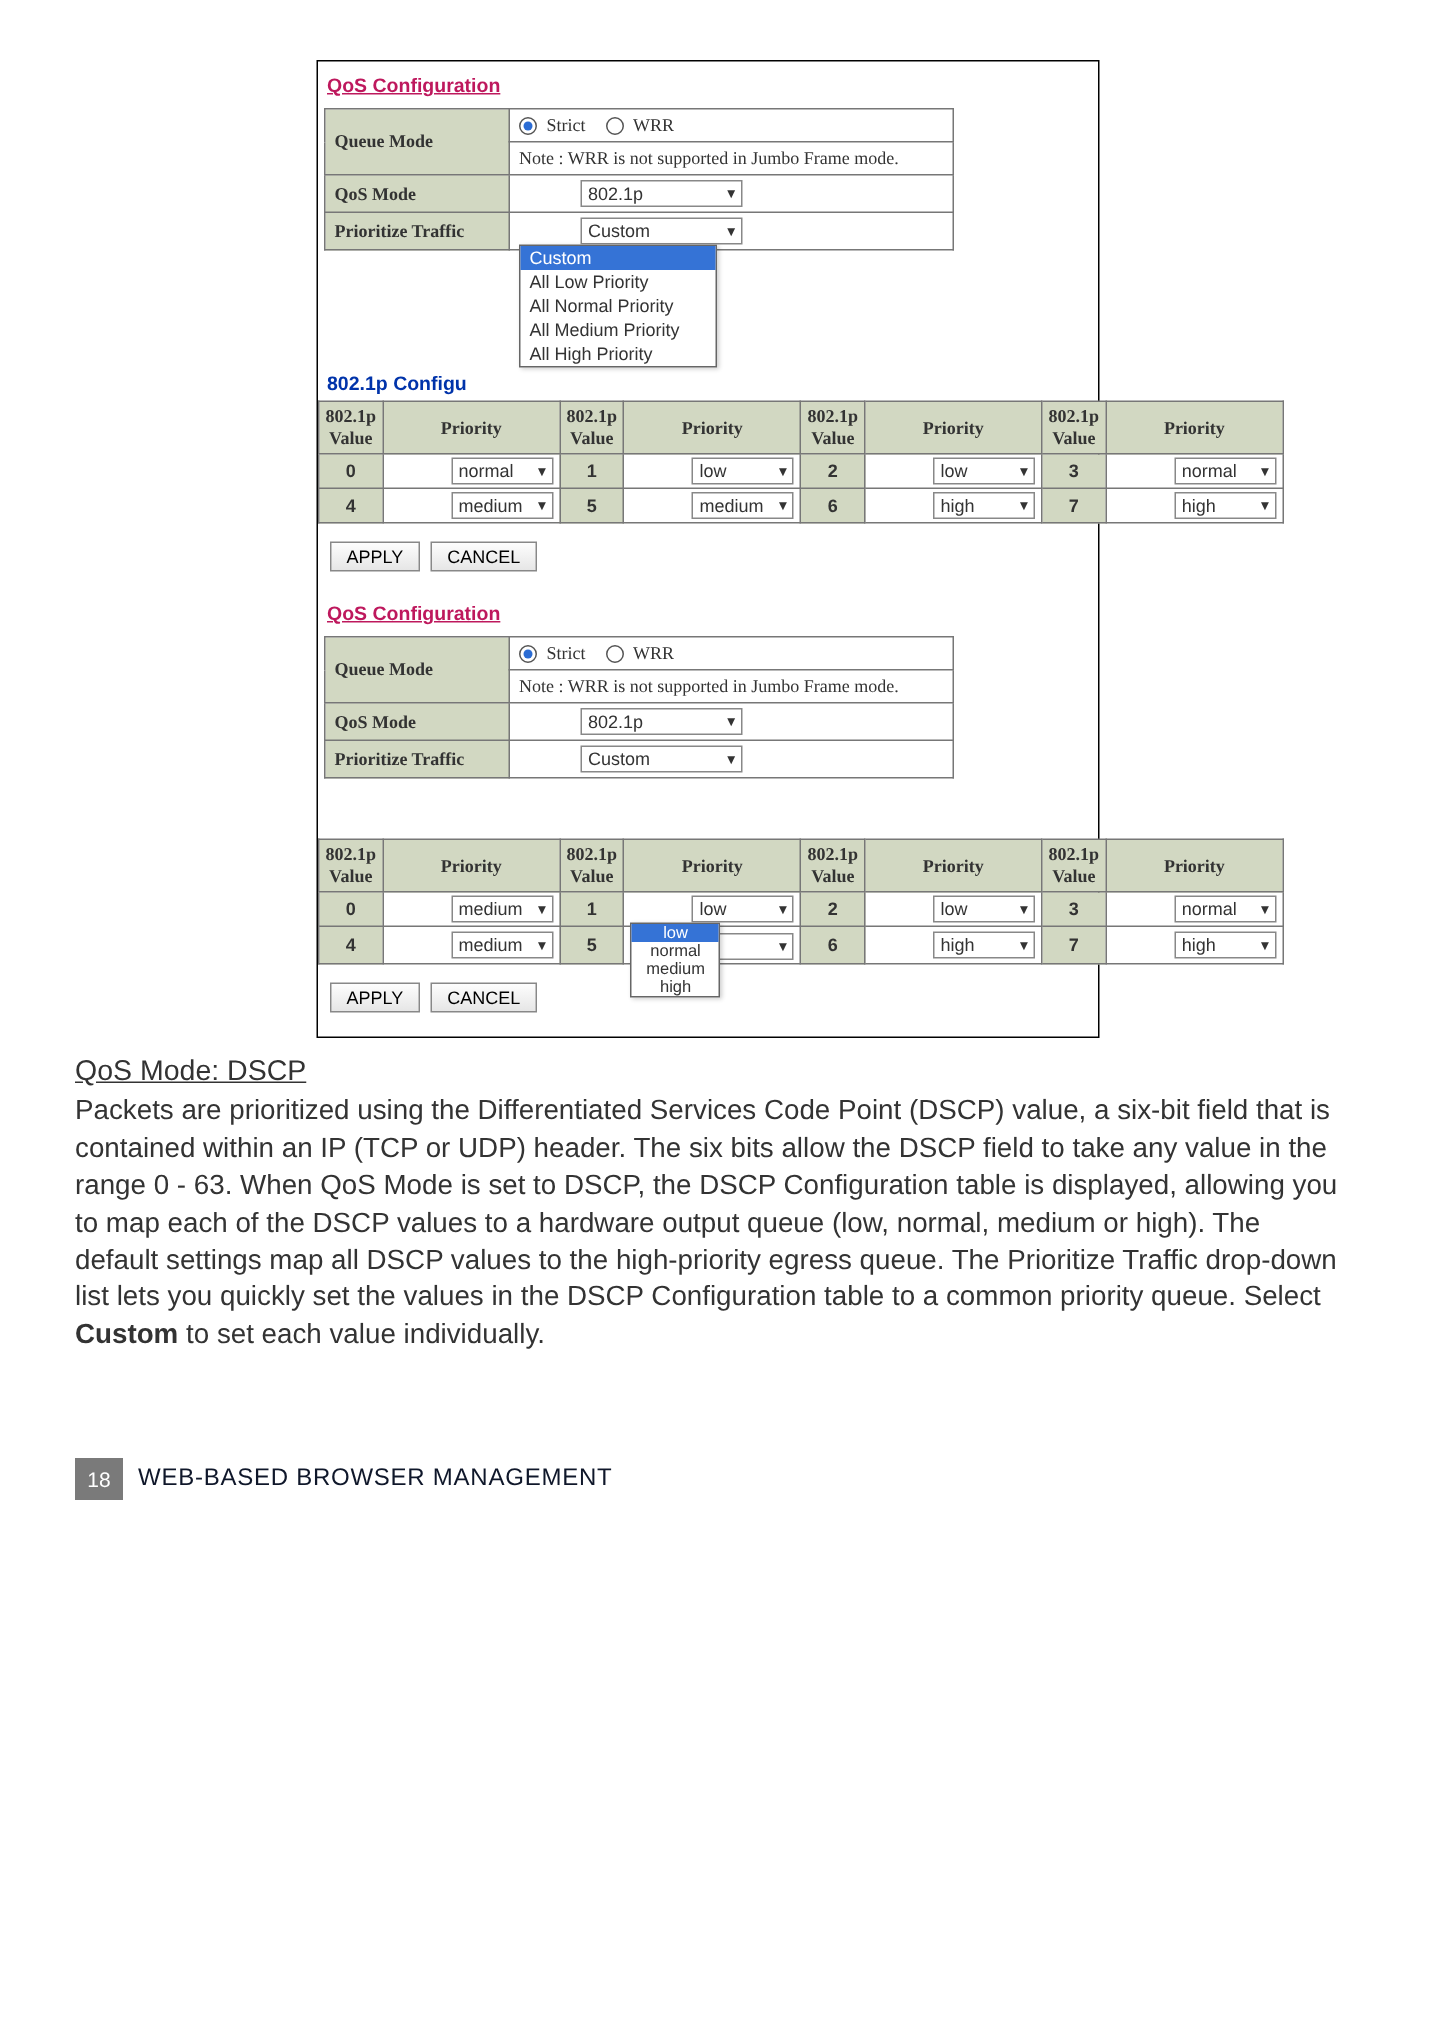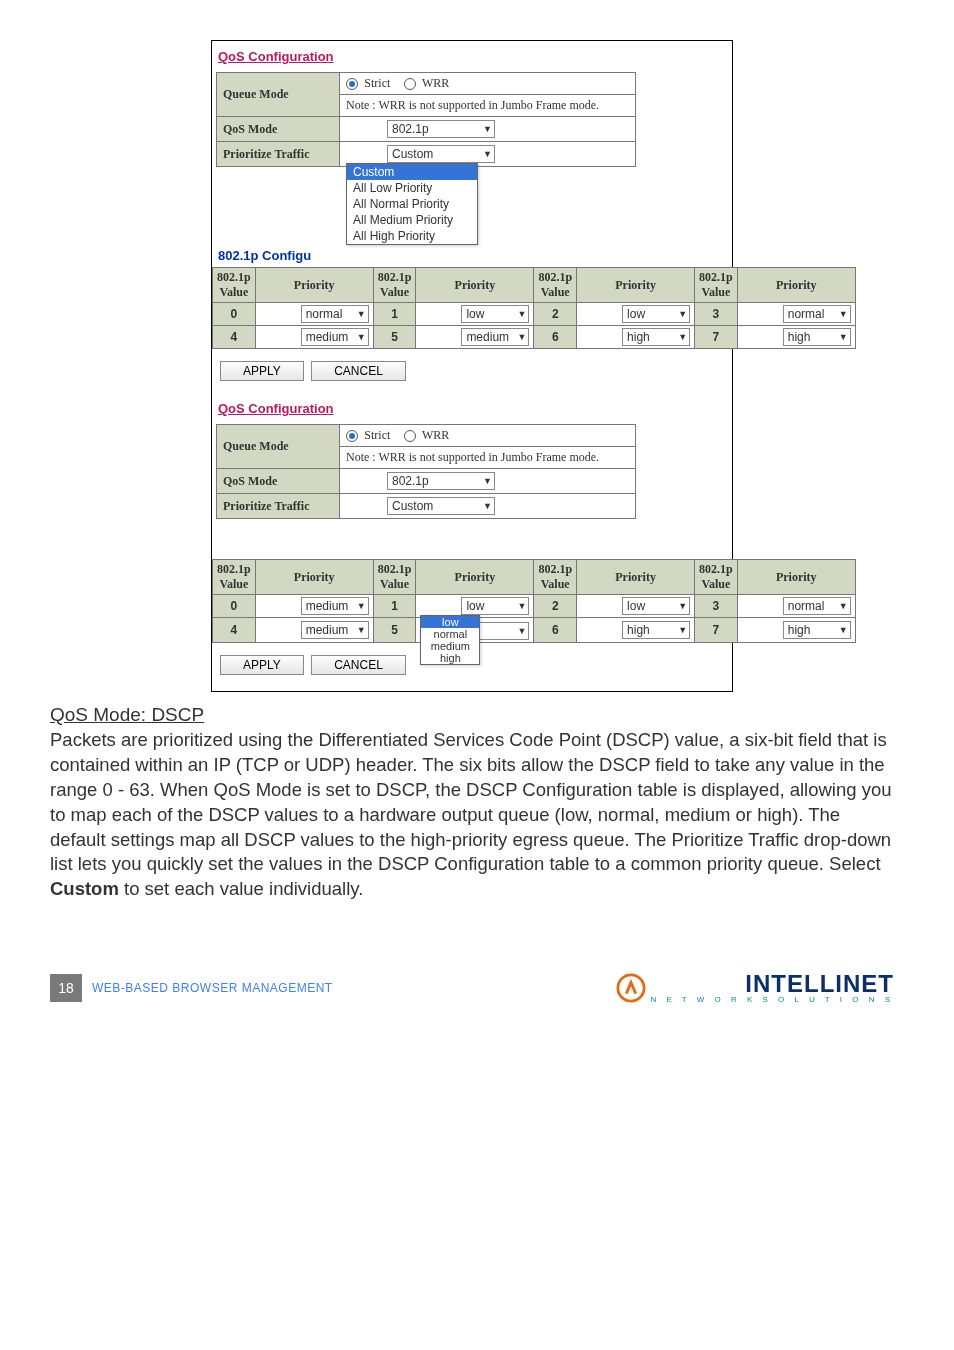--- a/index.html
+++ b/index.html
@@ -80,21 +80,21 @@
     text-align: center;
   }
   .eightp th {
     background: #d2d8c2;
     font-family: Georgia, serif;
   }
   .eightp .val { background: #d2d8c2; font-weight: bold; width: 40px;}
   .btn {
     background: linear-gradient(#fdfdfd,#e6e6e6);
     border: 1px solid #888;
-    padding: 2px 22px;
+    padding: 2px 10px;
     font-size: 12px;
     margin: 8px 2px;
     cursor: pointer;
   }
   .dd-open2 {
     position: relative;
     display: inline-block;
   }
   .dd-panel2 {
     position: absolute;
@@ -119,22 +119,22 @@
     color: #fff;
     width: 32px;
     height: 28px;
     display: inline-flex;
     align-items: center;
     justify-content: center;
     font-size: 14px;
     margin-right: 10px;
   }
   .foot-label {
-    font-size: 12px;
-    color: #3b82f6;
+    font-size: 16px;
+    color: #0f172a;
     letter-spacing: 0.5px;
   }
   .logo { display:flex; align-items:center; gap:4px;}
   .logo-mark {
     width: 30px; height: 30px; position: relative;
   }
   .logo-mark svg { width:30px; height:30px; }
   .logo-text { line-height: 1; }
   .logo-text .big {
     font-weight: 900;
@@ -391,25 +391,13 @@
 <div class="body-text">
   <div class="hdr">QoS Mode: DSCP</div>
   <span>Packets are prioritized using the Differentiated Services Code Point (DSCP) value, a six-bit field that is contained within an IP (TCP or UDP) header. The six bits allow the DSCP field to take any value in the range 0 - 63. When QoS Mode is set to DSCP, the DSCP Configuration table is displayed, allowing you to map each of the DSCP values to a hardware output queue (low, normal, medium or high). The default settings map all DSCP values to the high-priority egress queue. The Prioritize Traffic drop-down list lets you quickly set the values in the DSCP Configuration table to a common priority queue. Select </span><b>Custom</b><span> to set each value individually.</span>
 </div>
 
 <div class="footer">
   <div style="display:flex;align-items:center;">
     <div class="pagebox">18</div>
     <div class="foot-label">WEB-BASED BROWSER MANAGEMENT</div>
   </div>
-  <div class="logo">
-    <div class="logo-mark">
-      <svg viewBox="0 0 32 32">
-          <circle cx="16" cy="16" r="14" fill="none" stroke="#e86a0f" stroke-width="3"></circle>
-          <path d="M11 22 L16 10 L21 22" fill="none" stroke="#e86a0f" stroke-width="3"></path>
-        </svg>
-    </div>
-    <div class="logo-text">
-      <div class="big">INTELLINET</div>
-      <div class="small">N E T W O R K   S O L U T I O N S</div>
-    </div>
-  </div>
 </div>
 
 </body></html>

